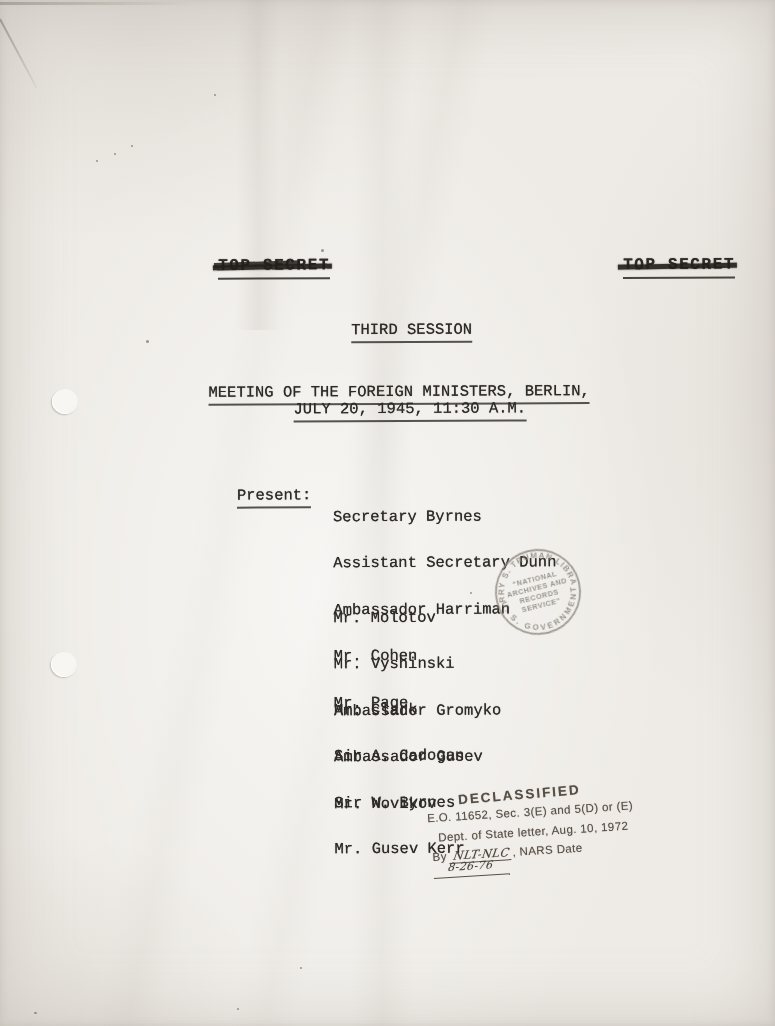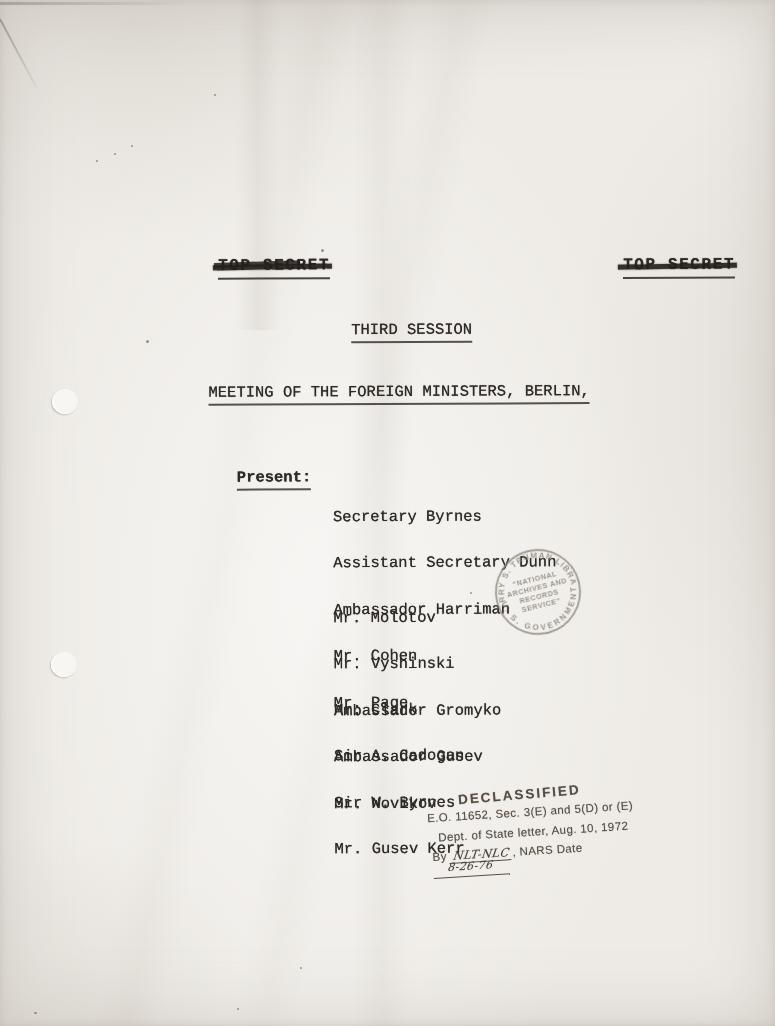--- a/index.html
+++ b/index.html
@@ -50,21 +50,21 @@
     padding-bottom:3px;}
   .ts-text::after{content:"";position:absolute;left:-5px;right:-2px;top:38%;height:4.5px;
     background:rgba(35,31,27,.92);transform:rotate(-.8deg);box-shadow:0 0 1.5px rgba(35,31,27,.8);}
   .ts-left .ts-text::before{content:"";position:absolute;left:-4px;right:30px;top:26%;height:5px;
     background:rgba(35,31,27,.85);transform:rotate(-1.6deg);}
   
   .doc-title{position:absolute;left:352px;top:323px;}
   .doc-sub1{position:absolute;left:209px;top:385px;}
   .doc-sub2{position:absolute;left:294px;top:402px;}
   
-  .present-label{position:absolute;left:237px;top:470px;font-weight:bold;}
+  .present-label{position:absolute;left:237px;top:488px;}
   .attendee-group{position:absolute;left:333px;}
   .g1{top:479px;} .g2{top:580px;} .g3{top:672px;}
   .attendee{height:15.4px;}
   
   .archive-stamp{position:absolute;left:477px;top:531px;width:122px;height:122px;
     transform:rotate(-14deg);opacity:.82;filter:blur(.3px);}
   .stamp-ring{fill:none;stroke:#8e897f;stroke-width:1.8;}
   .stamp-arc{fill:#87827a;font-family:"Liberation Sans",sans-serif;font-size:8px;
     font-weight:bold;letter-spacing:1.1px;}
   .stamp-arc-bottom{letter-spacing:2.4px;}
@@ -117,20 +117,21 @@
 
     <div class="ts-stamp ts-left" style="left:152px;top:238px;">
       <span class="ts-text">TOP SECRET</span>
     </div>
     <div class="ts-stamp ts-right" style="left:557px;top:239px;">
       <span class="ts-text">TOP SECRET</span>
     </div>
 
     <div class="tw underlined doc-title">THIRD SESSION</div>
     <div class="tw underlined doc-sub1">MEETING OF THE FOREIGN MINISTERS, BERLIN,</div>
+    <div class="tw underlined doc-sub2">JULY 20, 1945, 11:30 A.M.</div>
 
     <div class="tw underlined present-label">Present:</div>
 
     <div class="tw attendee-group g1">
       <div class="attendee">Secretary Byrnes</div>
       <div class="attendee">Assistant Secretary Dunn</div>
       <div class="attendee">Ambassador Harriman</div>
       <div class="attendee">Mr. Cohen</div>
       <div class="attendee">Mr. Page</div>
     </div>

